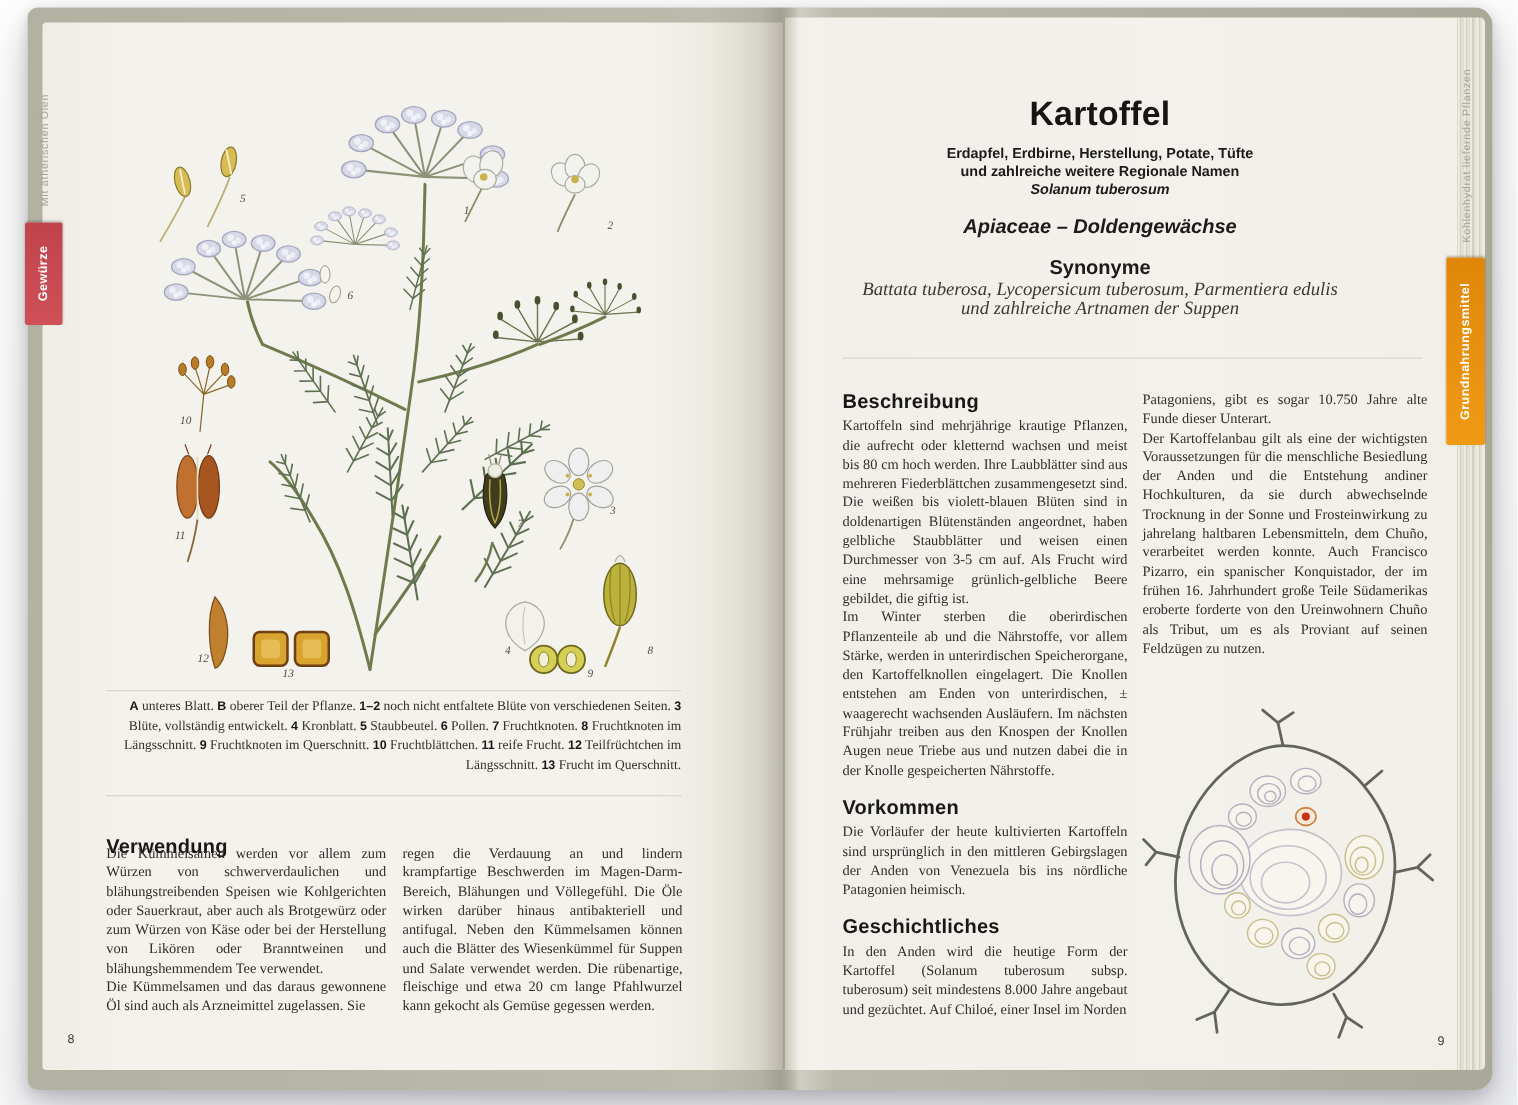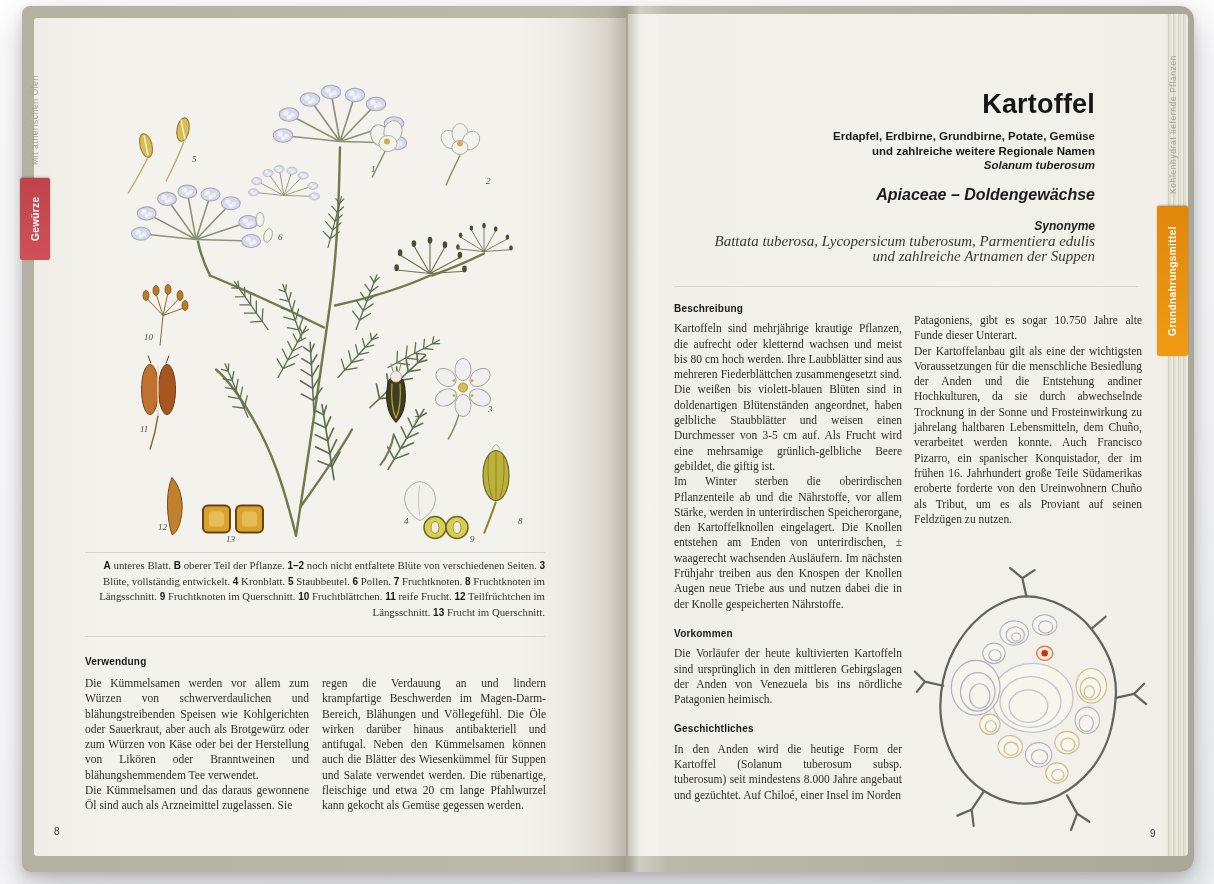--- a/index.html
+++ b/index.html
@@ -17,44 +17,44 @@
         border-radius:3px 0 0 3px;}
   .page-right{left:606px;top:8px;width:538px;height:842px;
         background:linear-gradient(90deg,#e3e0d6 0%,#f1efe9 4%,#f3f1eb 60%,#f1efe8 100%);}
   .fore-edge{position:absolute;left:1144px;top:8px;width:22px;height:842px;
         background:repeating-linear-gradient(90deg,#eceade 0 2px,#d2d0c3 2px 3px,#e2dfd3 3px 5px);
         border-radius:0 4px 4px 0;}
   .gutter{position:absolute;left:546px;top:0;width:100px;height:866px;pointer-events:none;
         background:linear-gradient(90deg,rgba(90,85,70,0) 0%,rgba(90,85,70,.09) 40%,rgba(55,50,40,.20) 57%,rgba(90,85,70,.10) 64%,rgba(255,255,255,.30) 72%,rgba(90,85,70,0) 100%);}
   .body-text{font-size:11.5px;line-height:15.3px;color:#2f2d29;text-align:justify;hyphens:auto;}
   .body-text p{margin:0;}
-  .sec-h{font-family:"Liberation Sans",sans-serif;font-weight:bold;font-size:10px;
-         color:#191815;margin:3px 0 5px 0;letter-spacing:.2px;}
+  .sec-h{font-family:"Liberation Sans",sans-serif;font-weight:bold;font-size:16px;
+         color:#191815;margin:16px 0 5px 0;letter-spacing:.2px;}
   .rule{position:absolute;border-top:1px solid #d9d6ca;}
   .pagenum{position:absolute;font-family:"Liberation Sans",sans-serif;font-size:10px;color:#3a3a35;}
   
   .plate{position:absolute;left:54px;top:58px;width:455px;height:468px;}
   .caption{position:absolute;left:51px;top:540px;width:460px;
            font-size:10.8px;line-height:14.6px;color:#33312c;text-align:right;}
   .caption b{font-family:"Liberation Sans",sans-serif;font-size:10px;color:#191815;}
   .lp-verw-h{position:absolute;left:51px;top:635px;}
   .lp-col1{position:absolute;left:51px;top:658px;width:224px;}
   .lp-col2{position:absolute;left:288px;top:658px;width:224px;}
   
-  .rp-header{position:absolute;right:71px;top:62px;width:430px;text-align:right;margin-top:13px;}
+  .rp-header{position:absolute;right:71px;top:62px;width:430px;text-align:center;}
   .rp-title{font-family:"Liberation Sans",sans-serif;font-weight:bold;font-size:27px;
             color:#161514;margin:0 0 9px 0;letter-spacing:.2px;}
   .rp-alt{font-family:"Liberation Sans",sans-serif;font-weight:bold;font-size:11.5px;
           line-height:14.5px;color:#1c1b19;}
   .rp-sci{font-style:italic;}
   .rp-family{font-family:"Liberation Sans",sans-serif;font-weight:bold;font-size:16px;
              color:#1c1b19;margin-top:13px;}
   .rp-family i{font-style:italic;}
-  .rp-syn-h{font-family:"Liberation Sans",sans-serif;font-weight:bold;font-size:12px;
-            color:#1c1b19;margin-top:15px;font-style:italic;}
+  .rp-syn-h{font-family:"Liberation Sans",sans-serif;font-weight:bold;font-size:16px;
+            color:#1c1b19;margin-top:15px;}
   .rp-syn{font-style:italic;font-size:15px;line-height:13.8px;color:#3a3833;margin-top:2px;}
   .rp-col1{position:absolute;left:46px;top:284px;width:228px;}
   .rp-col2{position:absolute;left:286px;top:299px;width:228px;}
   .gap-h{margin-top:14px;}
   .cell-art{position:absolute;left:284px;top:550px;width:240px;height:276px;}
   
   .vlabel{position:absolute;writing-mode:vertical-rl;transform:rotate(180deg);
           font-family:"Liberation Sans",sans-serif;display:flex;align-items:center;justify-content:center;}
   .edge-label{font-size:8.5px;letter-spacing:.6px;color:#a5a195;}
   .tab{color:#fff;font-weight:bold;font-size:10px;letter-spacing:.4px;border-radius:2px;
@@ -279,21 +279,21 @@
         <p>regen die Verdauung an und lindern krampfartige Beschwerden im Magen-Darm-Bereich, Blähungen und Völlegefühl. Die Öle wirken darüber hinaus antibakteriell und antifugal. Neben den Kümmelsamen können auch die Blätter des Wiesenkümmel für Suppen und Salate verwendet werden. Die rübenartige, fleischige und etwa 20 cm lange Pfahlwurzel kann gekocht als Gemüse gegessen werden.</p>
       </div>
 
       <div class="pagenum" style="left:20px;top:808px;">8</div>
     </div>
 
     <div class="page page-right">
 
       <div class="rp-header">
         <h1 class="rp-title">Kartoffel</h1>
-        <div class="rp-alt">Erdapfel, Erdbirne, Grundbirne, Potate, Gemüse</div>
+        <div class="rp-alt">Erdapfel, Erdbirne, Herstellung, Potate, Tüfte</div>
         <div class="rp-alt">und zahlreiche weitere Regionale Namen</div>
         <div class="rp-alt rp-sci">Solanum tuberosum</div>
         <div class="rp-family"><i>Apiaceae – Doldengewächse</i></div>
         <div class="rp-syn-h">Synonyme</div>
         <div class="rp-syn">Battata tuberosa, Lycopersicum tuberosum, Parmentiera edulis</div>
         <div class="rp-syn">und zahlreiche Artnamen der Suppen</div>
       </div>
 
       <div class="rule" style="left:46px;top:272px;width:464px;"></div>
 

